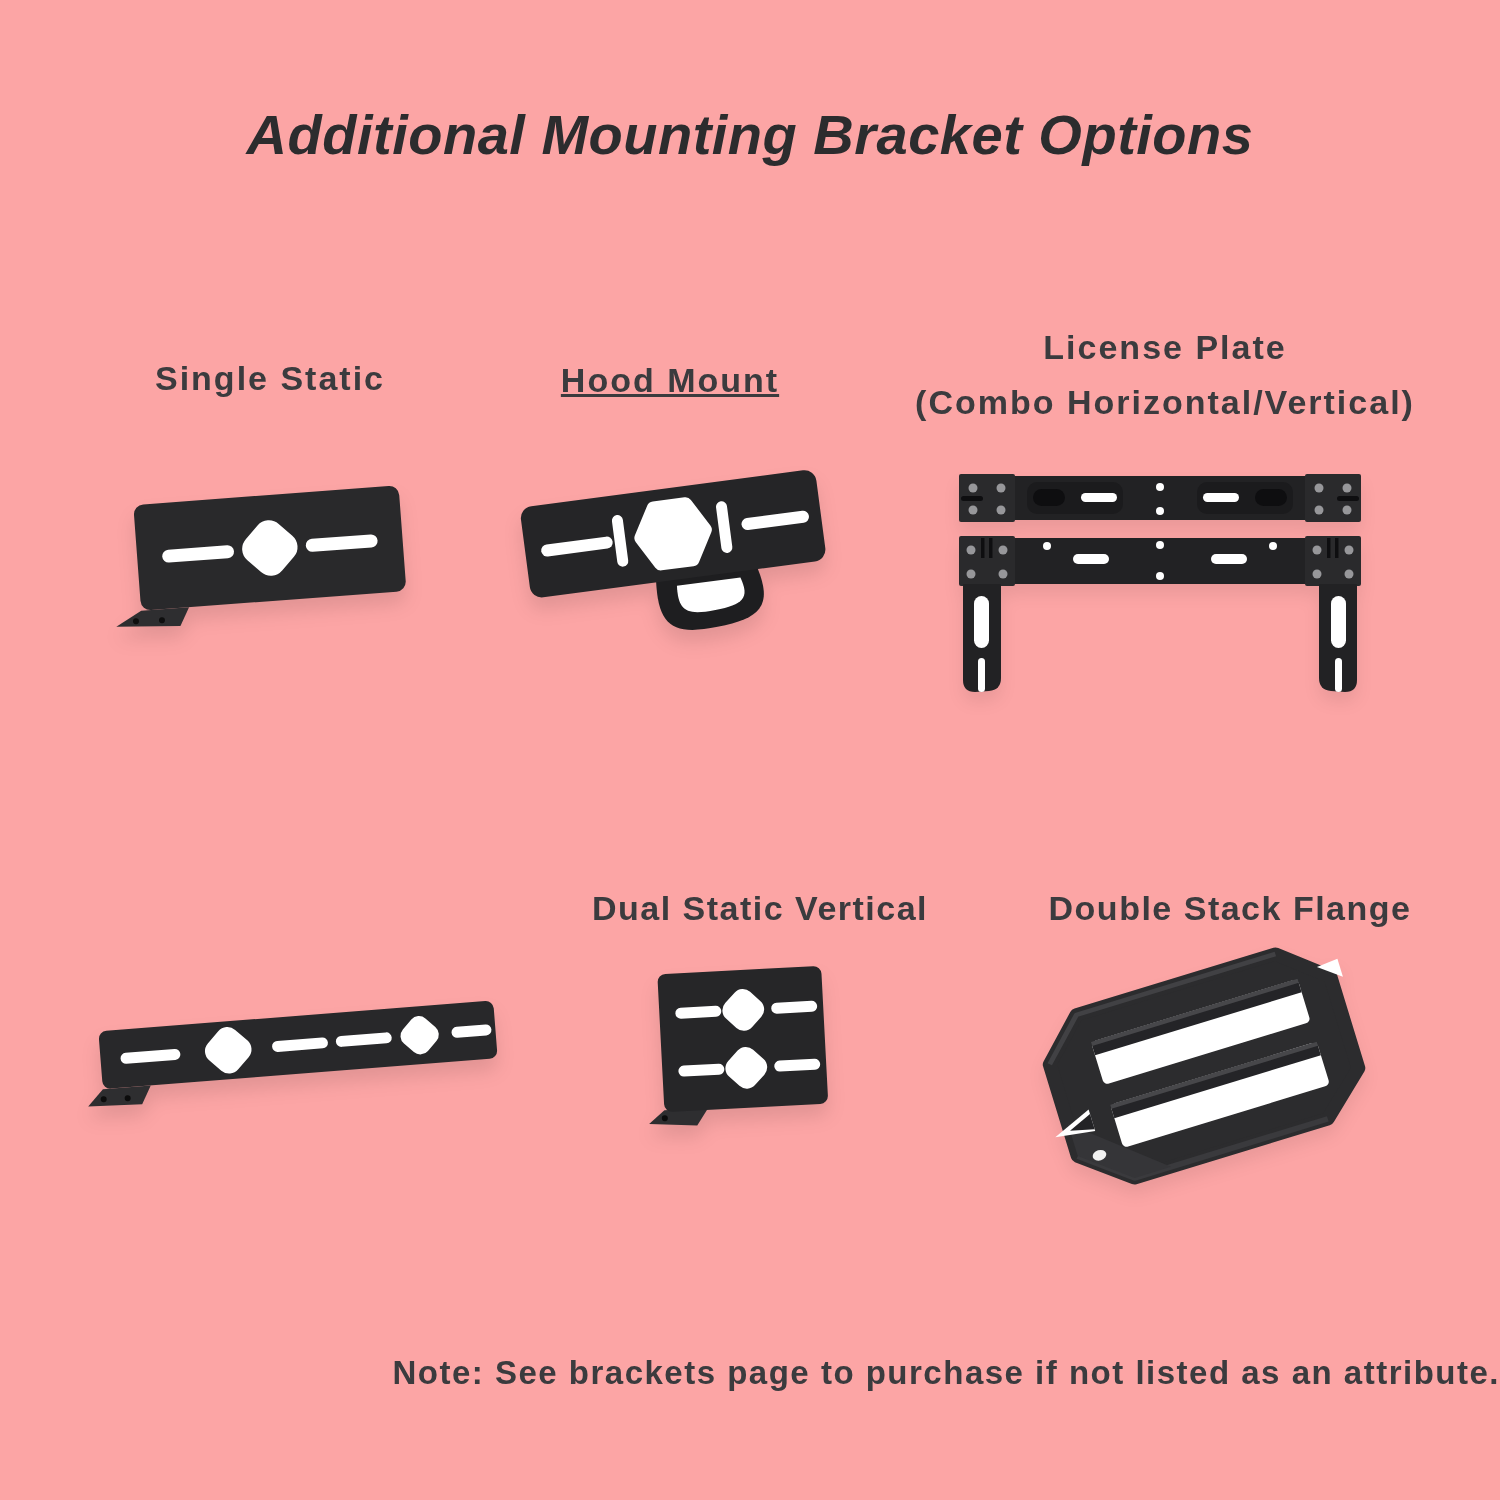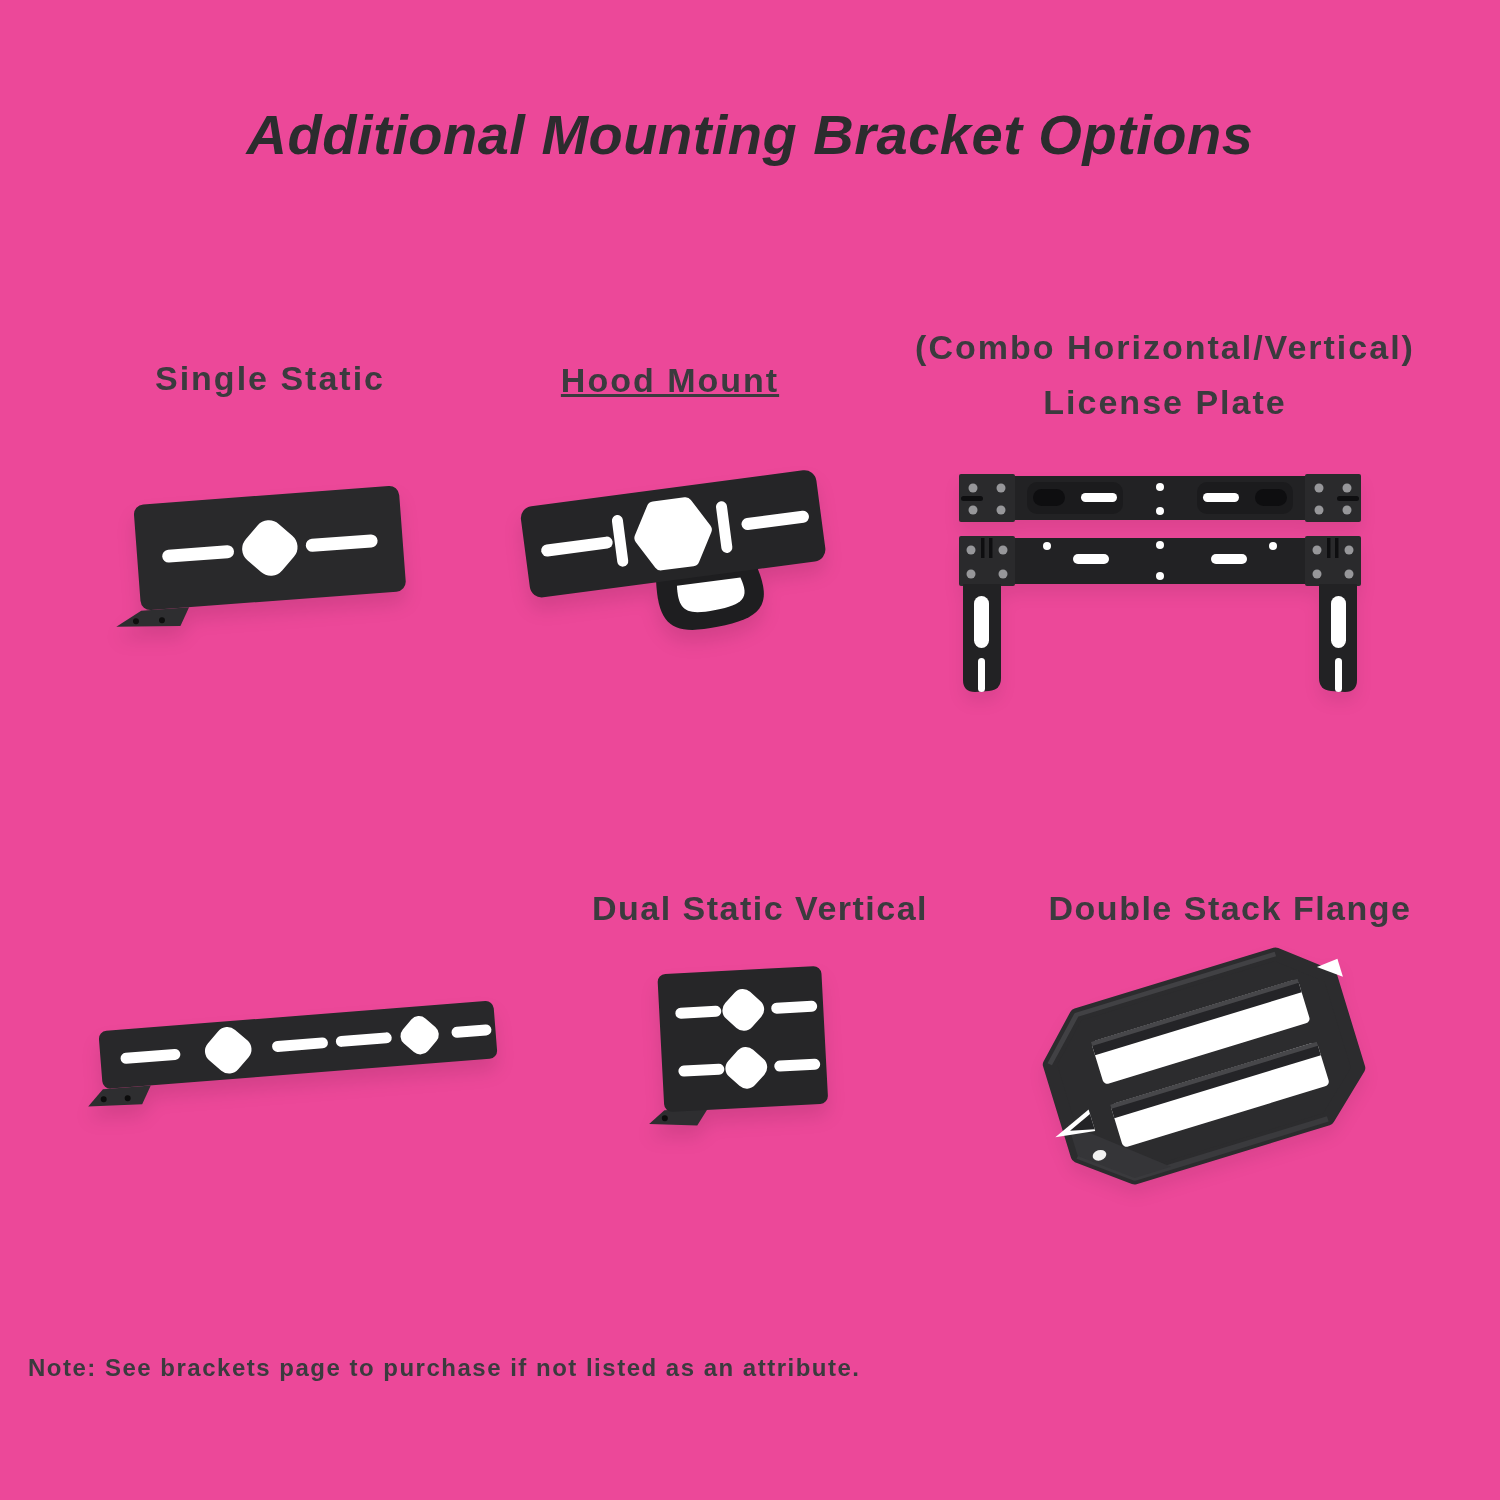--- a/index.html
+++ b/index.html
@@ -1,50 +1,50 @@
 <!DOCTYPE html>
 <html><head>
 <meta charset="utf-8">
 <style>
   html,body{margin:0;padding:0;background:#ffffff;}
   .canvas{
-    position:relative;width:1500px;height:1500px;background:#ec4899;overflow:hidden;
+    position:relative;width:1500px;height:1500px;background:#fca5a5;overflow:hidden;
     font-family:"Liberation Sans",sans-serif;
   }
   .title{
     position:absolute;left:0;right:0;top:102px;margin:0;text-align:center;
     font-size:56px;font-weight:800;font-style:italic;color:#2c2c2e;letter-spacing:.5px;
   }
   .bracket-label{
     position:absolute;text-align:center;font-size:34px;font-weight:600;
     color:#3b3b3e;letter-spacing:2px;line-height:44px;
   }
   .bracket-label.two-line{line-height:55px;letter-spacing:2px;}
   .note{
-    position:absolute;left:0;right:0;top:1354px;text-align:left;
-    font-size:24px;font-weight:600;color:#3b3b3e;letter-spacing:1.5px;margin-left:28px;
+    position:absolute;left:0;right:0;top:1354px;text-align:right;
+    font-size:33px;font-weight:600;color:#3b3b3e;letter-spacing:1.5px;margin-left:28px;
   }
   svg.bracket-img{position:absolute;display:block;}
   .soft-shadow{filter:drop-shadow(0 12px 9px rgba(0,0,0,0.10));}
   .soft-shadow-lite{filter:drop-shadow(0 10px 8px rgba(0,0,0,0.07));}
 </style>
 </head>
 <body>
 
 <div class="canvas">
 
   <h1 class="title">Additional Mounting Bracket Options</h1>
 
   <div class="bracket-label" style="left:70px;top:356px;width:400px;">Single Static</div>
 
   <div class="bracket-label" style="left:470px;top:358px;width:400px;text-decoration:underline;">Hood Mount</div>
 
   <div class="bracket-label two-line" style="left:880px;top:320px;width:570px;">
+    <div>License Plate</div>
     <div>(Combo Horizontal/Vertical)</div>
-    <div>License Plate</div>
   </div>
 
   <svg class="bracket-img soft-shadow" style="left:105px;top:465px;" width="330" height="190" viewBox="0 0 330 190" aria-hidden="true">
     <g transform="rotate(-4.3 165 85)">
       <polygon points="32,136 80,136 70,154 6,150" fill="#2e2e30"></polygon>
       <circle cx="26" cy="146" r="3" fill="#0e0e0e"></circle>
       <circle cx="52" cy="147" r="3" fill="#0e0e0e"></circle>
       <rect x="32" y="30" width="266" height="106" rx="10" fill="#29292b"></rect>
       <rect x="141" y="59" width="48" height="48" rx="15" fill="#ffffff" transform="rotate(45 165 83)"></rect>
       <rect x="57" y="77" width="72" height="13" rx="6.5" fill="#ffffff"></rect>

